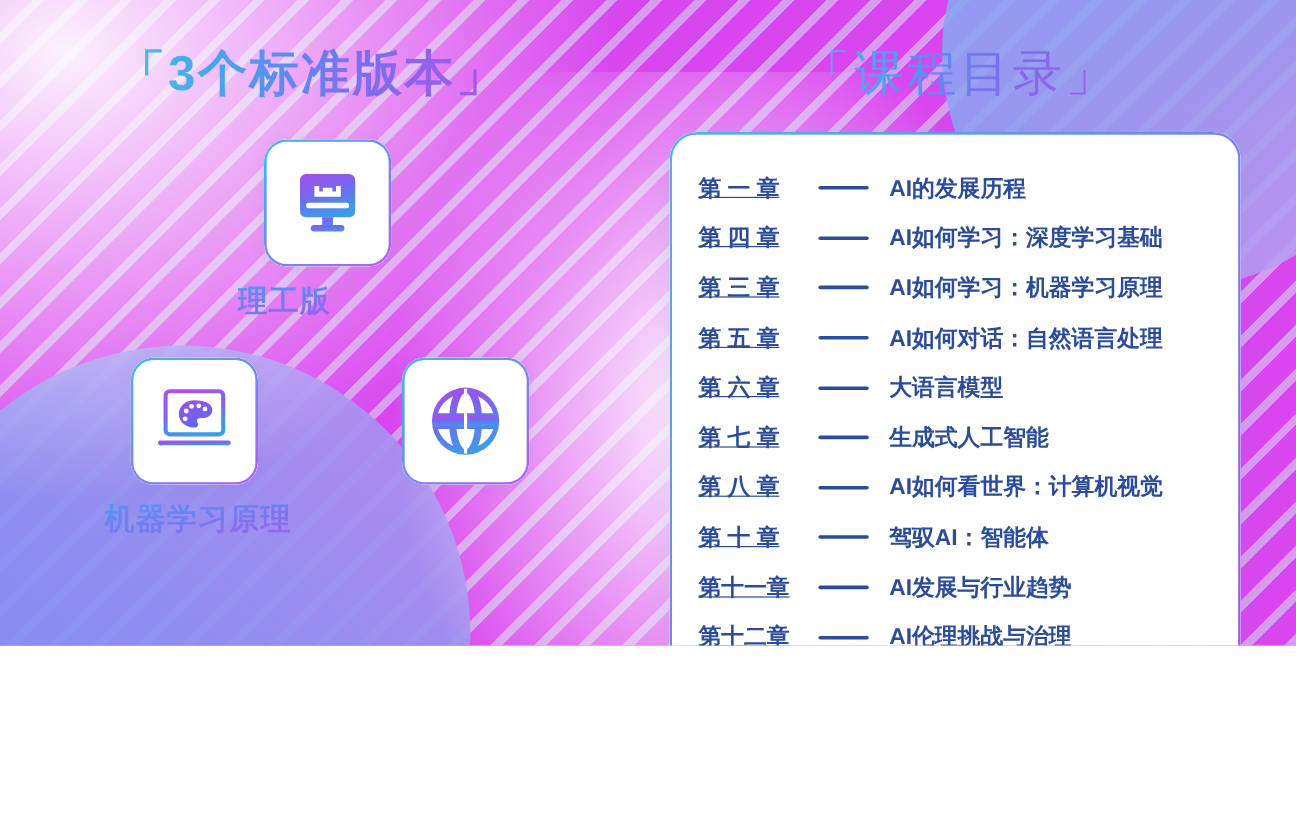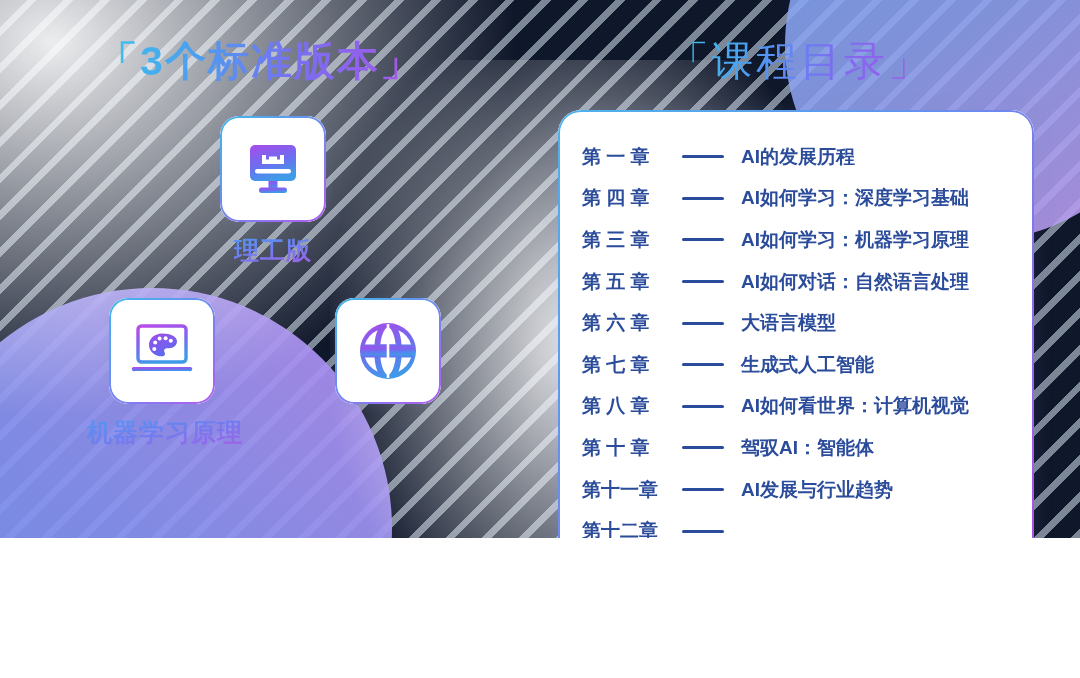--- a/index.html
+++ b/index.html
@@ -7,21 +7,21 @@
   body{
     width:1080px;height:678px;
     background:#ffffff;
     font-family:"Liberation Sans","DejaVu Sans",sans-serif;
     overflow:hidden;
   }
   .stage{
     position:relative;
     width:1080px;height:538px;
     overflow:hidden;
-    background:#0f172a;
+    background:#d946ef;
   }
 
   
   .bg-stripes{
     position:absolute;inset:0;
     background-image:repeating-linear-gradient(
       -45deg,
       rgba(214,227,240,0.55) 0px,
       rgba(214,227,240,0.55) 7px,
       rgba(255,255,255,0) 7px,
@@ -81,21 +81,20 @@
   .title-right{
     position:absolute;left:520px;top:34px;width:560px;
     text-align:center;
     font-size:41px;font-weight:400;letter-spacing:3px;
     white-space:nowrap;z-index:3;
   }
 
   .version{
     position:absolute;
     width:150px;
-    text-align:center;
   }
   .version-1{left:198px;top:116px;}
   .version-2{left:87px;top:298px;}
   .version-3{left:313px;top:298px;}
 
   .icon-card{
     width:106px;height:106px;margin:0 auto;
     border-radius:19px;
     background:#ffffff;
     position:relative;
@@ -143,20 +142,21 @@
     display:flex;align-items:center;
     height:41.6px;
     padding-left:24px;
     color:#2b4c9b;
     font-size:19px;font-weight:700;
     white-space:nowrap;
   }
   .toc-num{
     width:96px;flex:0 0 96px;
     letter-spacing:0px;
+    text-decoration:underline;
   }
   .toc-dash{
     flex:0 0 42px;width:42px;
     height:3px;background:#2b4c9b;
     margin:0 17px 0 4px;border-radius:2px;
   }
   .toc-title{flex:1 1 auto;}
 </style>
 </head>
 <body>
@@ -302,17 +302,18 @@
           <span class="toc-title">驾驭AI：智能体</span>
         </div>
         <div class="toc-row">
           <span class="toc-num">第十一章</span>
           <span class="toc-dash"></span>
           <span class="toc-title">AI发展与行业趋势</span>
         </div>
         <div class="toc-row">
           <span class="toc-num">第十二章</span>
           <span class="toc-dash"></span>
+          <span class="toc-title">AI伦理挑战与治理</span>
         </div>
       </div>
   </div>
 
 </div>
 
 </body></html>

